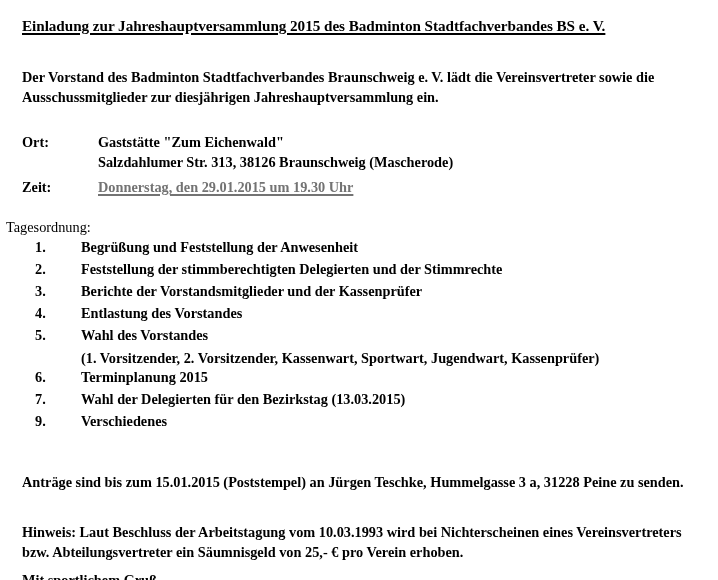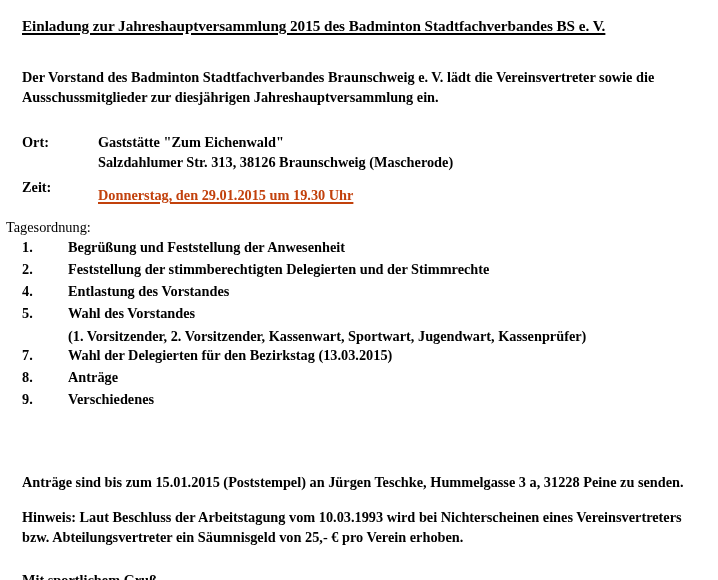--- a/index.html
+++ b/index.html
@@ -72,40 +72,39 @@
     width: 76px;
     vertical-align: top;
   }
   .kv-value {
     display: inline-block;
     vertical-align: top;
   }
   .kv-value .line2 { display: block; }
 
   .zeit-value {
-    color: #c2410c;
+    color: #737373;
     text-decoration: underline;
     text-underline-offset: 2px;
     text-decoration-thickness: 1.6px;
-    margin-top: 8px;
   }
 
   
   .agenda-heading {
     position: absolute;
     left: 6px;
     top: 218px;
     font-size: 14.3px;
     font-weight: normal;
     line-height: 19px;
   }
 
   .agenda {
     position: absolute;
-    left: 22px;
+    left: 35px;
     top: 238px;
     width: 676px;
     font-size: 14.3px;
     font-weight: bold;
     line-height: 19px;
   }
   .agenda-item {
     position: relative;
     min-height: 22px;
   }
@@ -126,21 +125,21 @@
   
   .para {
     position: absolute;
     left: 22px;
     width: 676px;
     font-size: 14.3px;
     font-weight: bold;
     line-height: 19.5px;
   }
   .para-antraege { top: 459px; }
-  .para-hinweis  { top: 494px; }
+  .para-hinweis  { top: 509px; }
   .para-gruss    { top: 557px; }
 </style>
 </head>
 <body>
 
 <div id="doc">
 
   <h1 class="title"><span class="u">Einladung zur Jahreshauptversammlung 2015 des Badminton Stadtfachverbandes BS e. V.</span></h1>
 
   <p class="intro">Der Vorstand des Badminton Stadtfachverbandes Braunschweig e. V. lädt die Vereinsvertreter sowie die Ausschussmitglieder zur diesjährigen Jahreshauptversammlung ein.</p>
@@ -151,24 +150,25 @@
 
   <div class="kv kv-zeit">
     <span class="kv-label">Zeit:</span><span class="kv-value zeit-value">Donnerstag, den 29.01.2015 um 19.30 Uhr</span>
   </div>
 
   <div class="agenda-heading">Tagesordnung:</div>
 
   <div class="agenda" id="agenda-list">
       <div class="agenda-item"><span class="agenda-num">1.</span><span class="agenda-text">Begrüßung und Feststellung der Anwesenheit</span></div>
       <div class="agenda-item"><span class="agenda-num">2.</span><span class="agenda-text">Feststellung der stimmberechtigten Delegierten und der Stimmrechte</span></div>
+      <div class="agenda-item"><span class="agenda-num">3.</span><span class="agenda-text">Berichte der Vorstandsmitglieder und der Kassenprüfer</span></div>
       <div class="agenda-item"><span class="agenda-num">4.</span><span class="agenda-text">Entlastung des Vorstandes</span></div>
       <div class="agenda-item"><span class="agenda-num">5.</span><span class="agenda-text">Wahl des Vorstandes<span class="agenda-sub">(1. Vorsitzender, 2. Vorsitzender, Kassenwart, Sportwart, Jugendwart, Kassenprüfer)</span></span></div>
+      <div class="agenda-item"><span class="agenda-num">6.</span><span class="agenda-text">Terminplanung 2015</span></div>
       <div class="agenda-item"><span class="agenda-num">7.</span><span class="agenda-text">Wahl der Delegierten für den Bezirkstag (13.03.2015)</span></div>
-      <div class="agenda-item"><span class="agenda-num">8.</span><span class="agenda-text">Anträge</span></div>
       <div class="agenda-item"><span class="agenda-num">9.</span><span class="agenda-text">Verschiedenes</span></div>
     </div>
 
   <p class="para para-antraege">Anträge sind bis zum 15.01.2015 (Poststempel) an Jürgen Teschke, Hummelgasse 3 a, 31228 Peine zu senden.</p>
 
   <p class="para para-hinweis">Hinweis: Laut Beschluss der Arbeitstagung vom 10.03.1993 wird bei Nichterscheinen eines Vereinsvertreters bzw. Abteilungsvertreter ein Säumnisgeld von 25,- € pro Verein erhoben.</p>
 
   <p class="para para-gruss">Mit sportlichem Gruß</p>
 
 </div>

